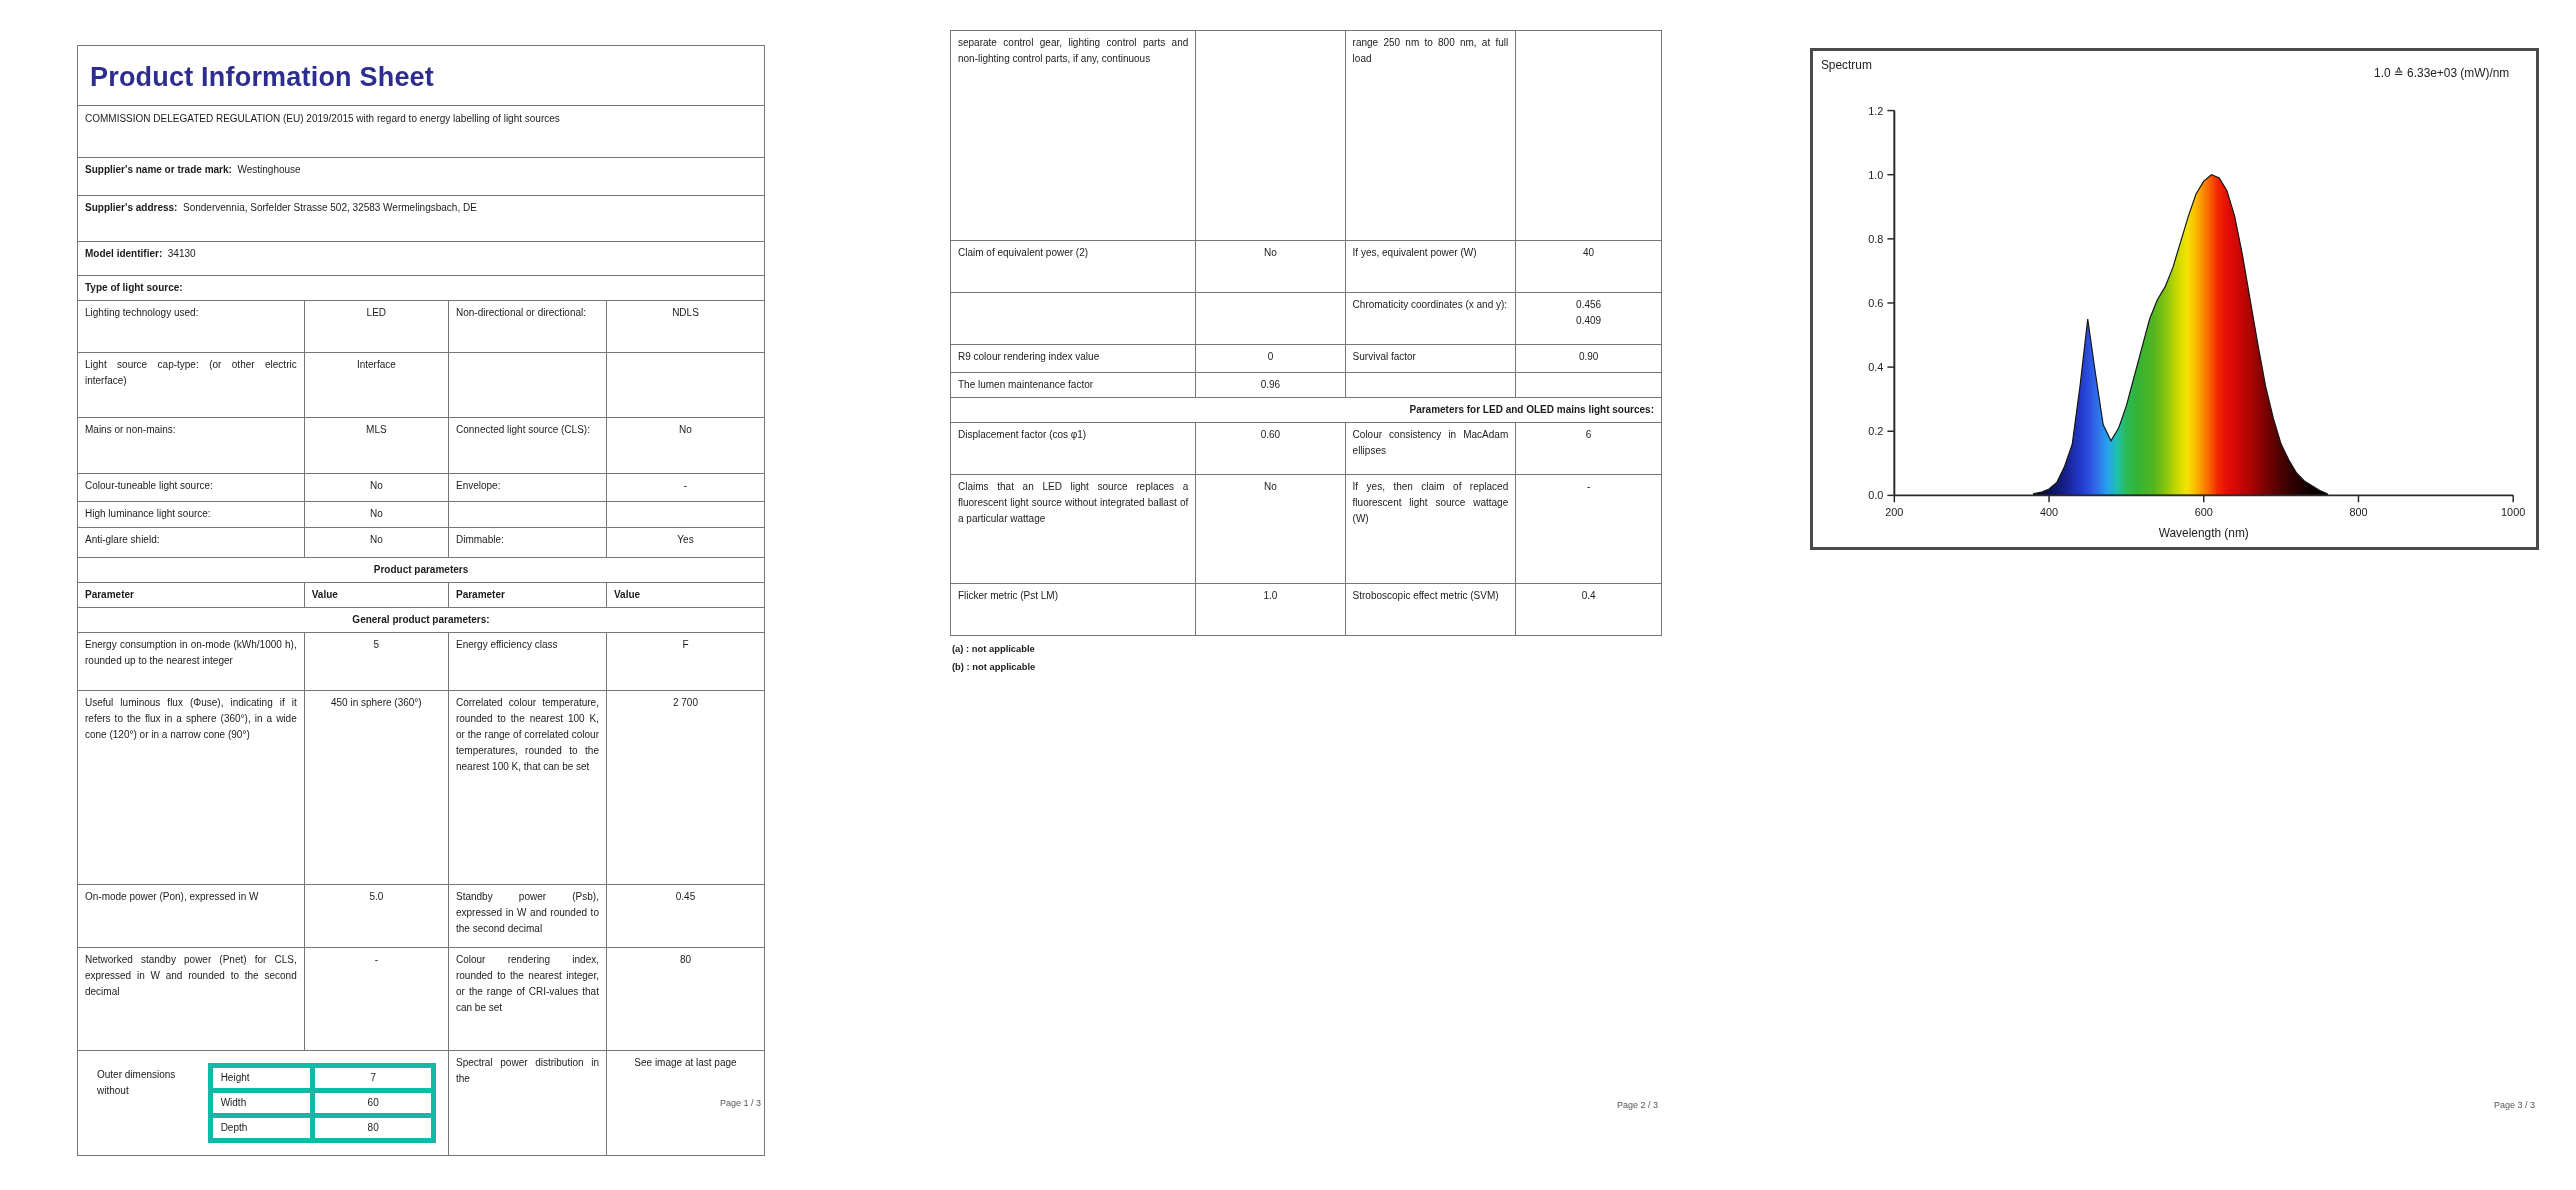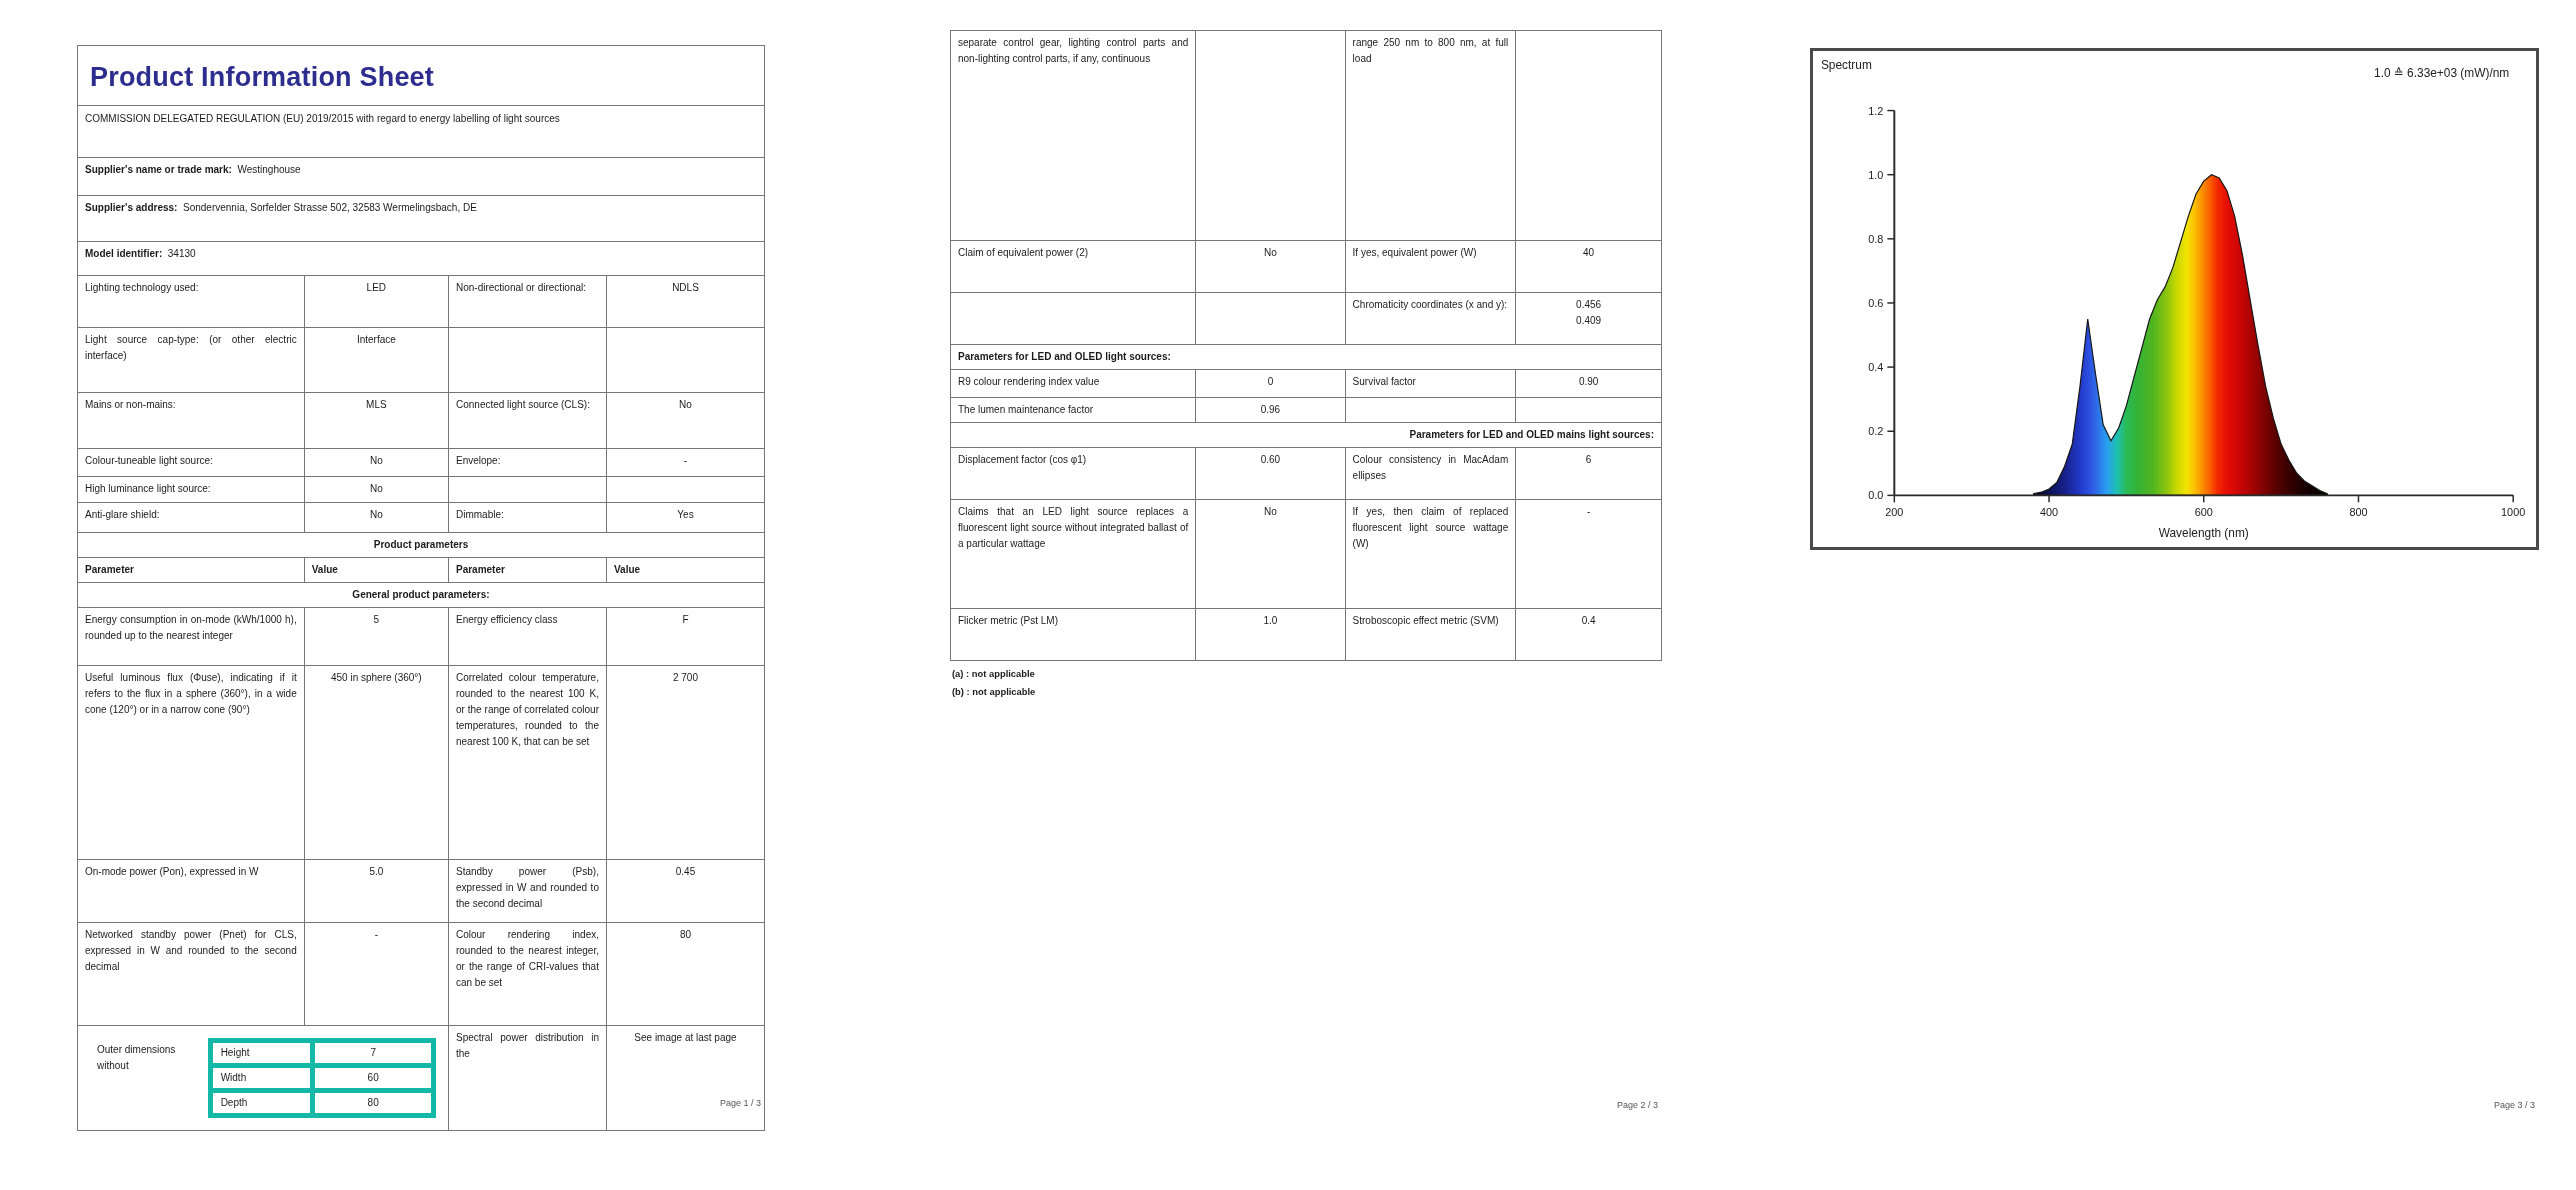--- a/index.html
+++ b/index.html
@@ -69,20 +69,25 @@
     <tr style="height:46px">
       <td colspan="4" class="meta">
         <b>Supplier's address:</b>&nbsp;
         <span>Sondervennia, Sorfelder Strasse 502, 32583 Wermelingsbach, DE</span>
       </td>
     </tr>
     <tr style="height:34px">
       <td colspan="4" class="meta">
         <b>Model identifier:</b>&nbsp;
         <span>34130</span>
+      </td>
+    </tr>
+    <tr style="height:24px">
+      <td colspan="4" class="meta">
+        <b>Type of light source:</b>
       </td>
     </tr>
 
     <tr style="height:52px">
       <td class="param">Lighting technology used:</td>
       <td class="val">LED</td>
       <td class="param">Non-directional or directional:</td>
       <td class="val">NDLS</td>
     </tr>
     <tr style="height:65px">
@@ -206,23 +211,20 @@
       <td class="val">40</td>
     </tr>
     <tr style="height:52px">
       <td class="param"></td>
       <td class="val"></td>
       <td class="param">Chromaticity coordinates (x and y):</td>
       <td class="val">
         <div>0.456</div>
         <div>0.409</div>
       </td>
-    </tr>
-    <tr style="height:20px">
-      <td colspan="4" class="sect" style="text-align:left">Parameters for LED and OLED light sources:</td>
     </tr>
     <tr style="height:28px">
       <td class="param">R9 colour rendering index value</td>
       <td class="val">0</td>
       <td class="param">Survival factor</td>
       <td class="val">0.90</td>
     </tr>
     <tr style="height:24px">
       <td class="param">The lumen maintenance factor</td>
       <td class="val">0.96</td>

